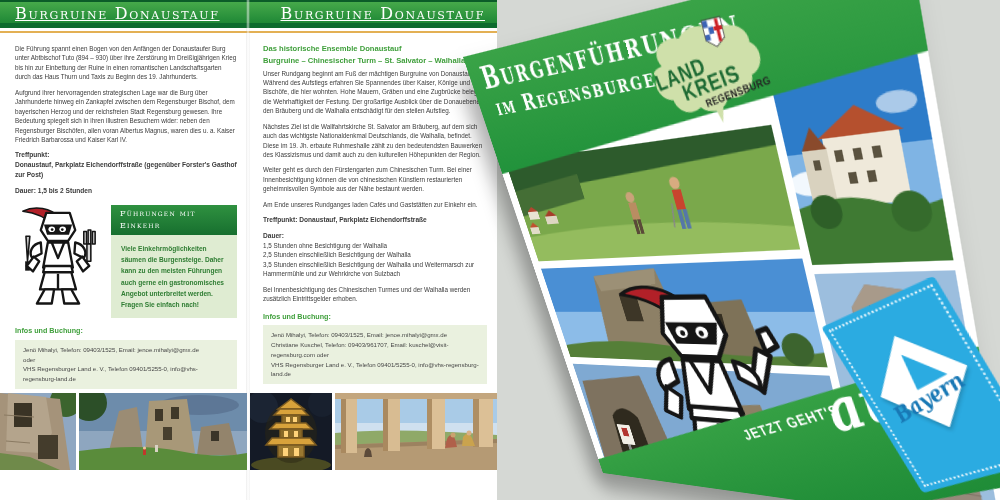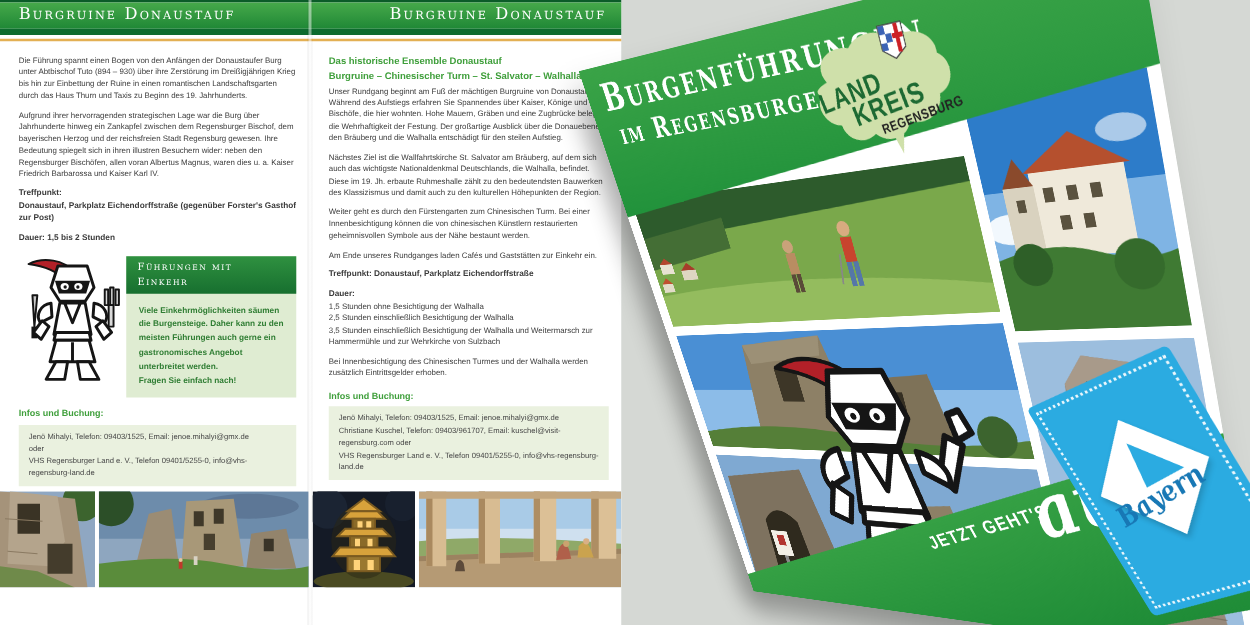--- a/index.html
+++ b/index.html
@@ -5,33 +5,33 @@
   html,body{margin:0;padding:0;background:#cfd3ce;font-family:"Liberation Sans",sans-serif;}
   #canvas{position:relative;width:1000px;height:500px;overflow:hidden;background:#d5d8d4;}
 
   
   #spread{position:absolute;left:0;top:0;width:497px;height:500px;background:#fff;}
   .topline{position:absolute;left:0;top:0;width:100%;height:2px;background:#0b5c28;}
   .hbar{position:absolute;left:0;top:2px;width:100%;height:21px;background:linear-gradient(#46a94a,#1f8836);}
   .hdark{position:absolute;left:0;top:23px;width:100%;height:5px;background:#0d6b2e;}
   .goldline{position:absolute;left:0;top:31px;width:100%;height:2px;background:#e3b054;}
   .gutter{position:absolute;left:246px;top:0;width:4px;height:500px;background:linear-gradient(90deg,rgba(0,0,0,.07),rgba(255,255,255,.6),rgba(0,0,0,.05));}
-  .hdr-title{position:absolute;top:4px;color:#fff;font-family:"DejaVu Serif",serif;font-variant:small-caps;font-size:13px;letter-spacing:1.7px;}
+  .hdr-title{position:absolute;top:4px;color:#fff;font-family:"DejaVu Serif",serif;font-variant:small-caps;font-size:16px;letter-spacing:1.7px;text-decoration:underline;}
   .hdr-title.l{left:15px;}
   .hdr-title.r{right:12px;}
 
   .col{position:absolute;top:44px;font-size:6.3px;line-height:1.5;color:#3b3b3b;}
   .colL{left:15px;width:222px;}
   .colR{left:263px;width:224px;}
   .gh{color:#3f9f3b;font-weight:bold;font-size:7.6px;line-height:1.35;margin:0 0 6px 0;}
   .col p{margin:0 0 6px 0;}
   .lbl{font-weight:bold;font-size:6.6px;}
   .green-lbl{color:#3f9f3b;font-weight:bold;font-size:7.2px;margin:8px 0 3px 0;}
   .infobox{background:#eaf1df;padding:5px 8px;font-size:6.1px;line-height:1.6;color:#474747;}
-  .knight-row{display:flex;margin:9px 0 2px 0;align-items:flex-start;}
+  .knight-row{display:flex;gap:10px;margin:9px 0 2px 0;align-items:flex-start;}
   .knight-sm{width:86px;flex:0 0 86px;}
   .gbox{flex:1;background:#dfecd2;}
   .gbox-title{background:linear-gradient(#2f9140,#176f2f);color:#fff;font-family:"DejaVu Serif",serif;font-variant:small-caps;font-size:8px;letter-spacing:1.2px;padding:3px 9px;}
   .gbox-body{padding:8px 10px;font-size:6.6px;font-weight:bold;color:#2f7d33;line-height:1.7;white-space:pre-line;}
 
   .photo{position:absolute;top:393px;height:77px;overflow:hidden;}
   .phA{left:0;width:76px;} .phB{left:79px;width:168px;}
   .phC{left:250px;width:82px;} .phD{left:335px;width:162px;}
   .photo svg{display:block;}
 

